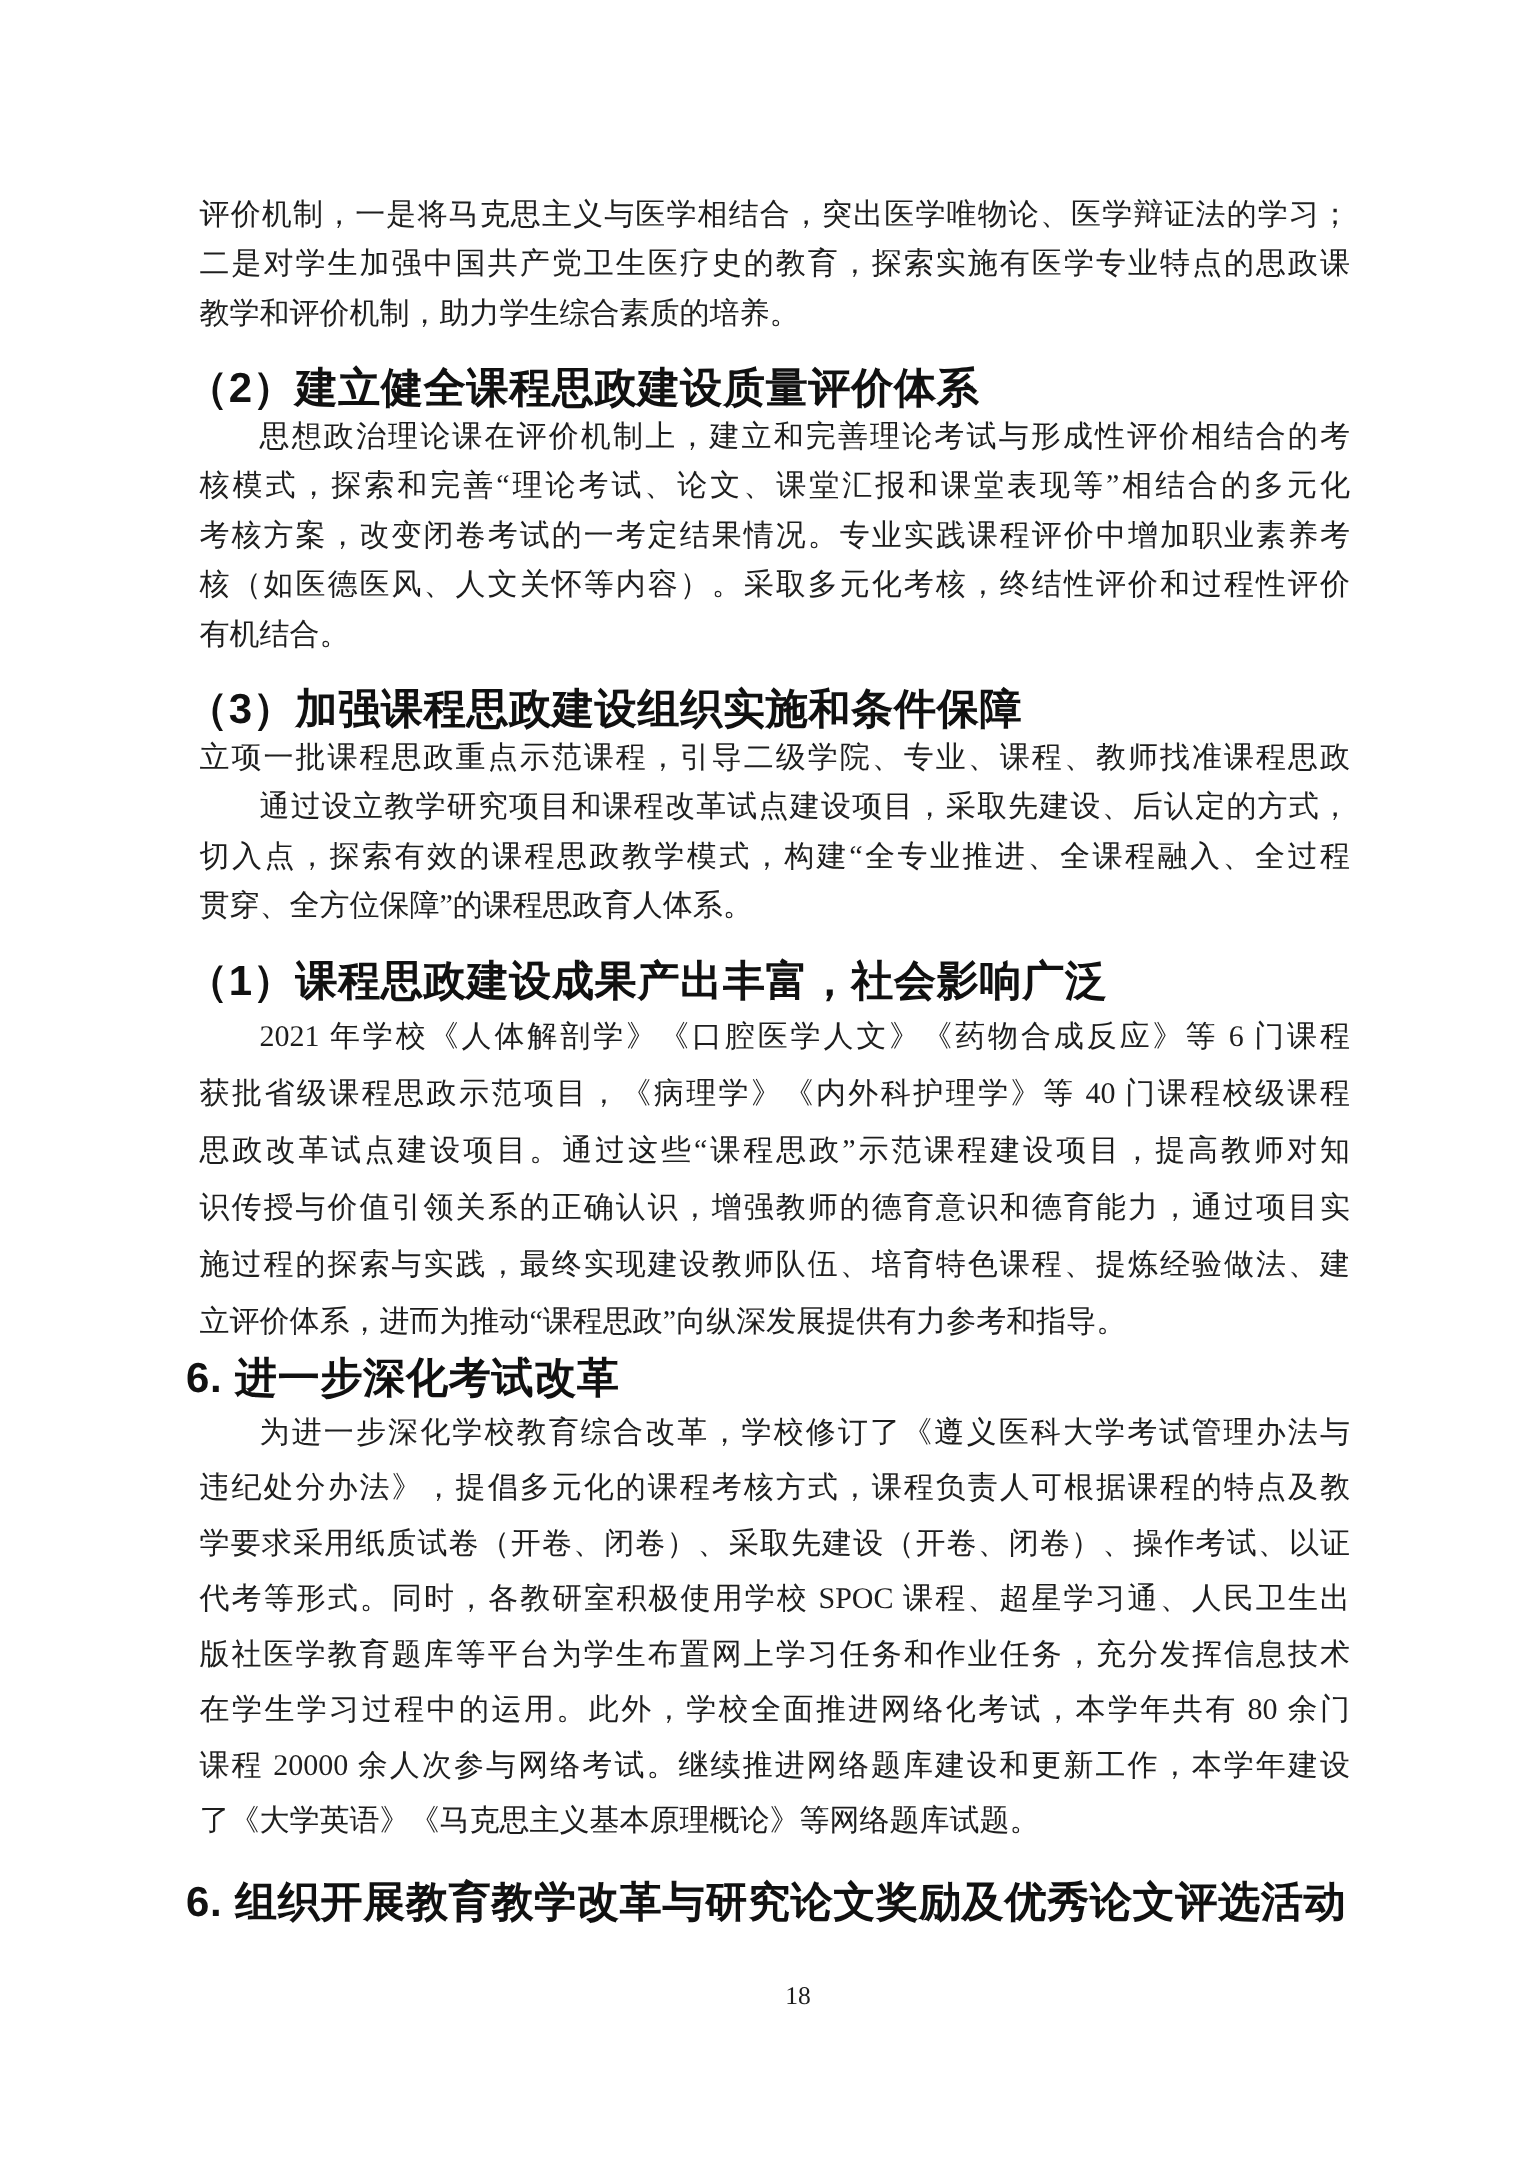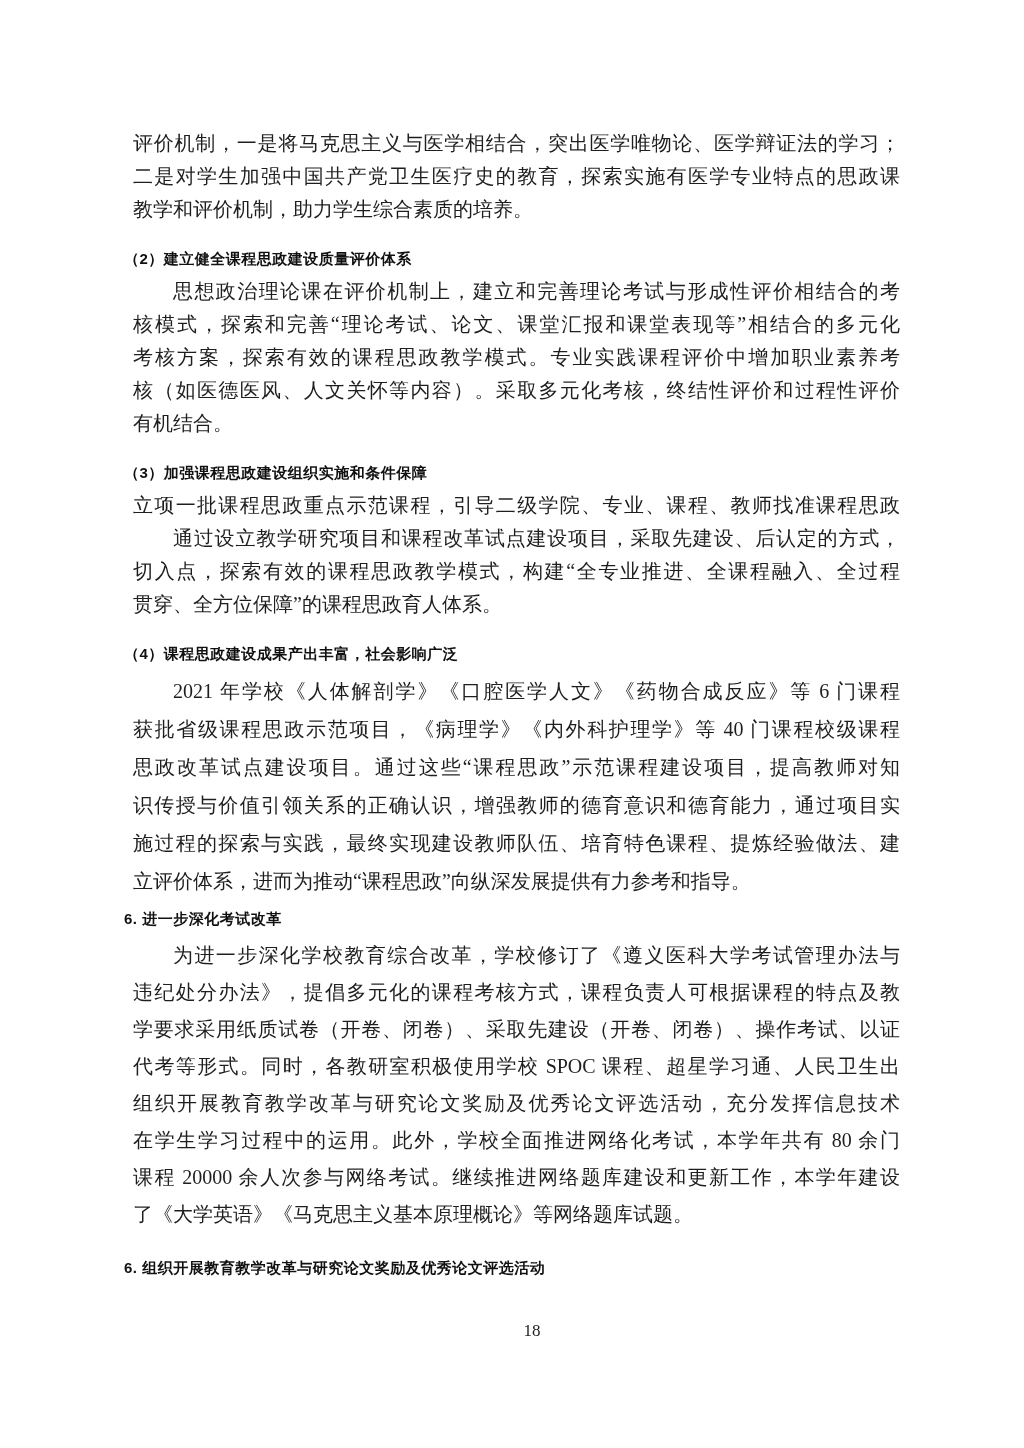--- a/index.html
+++ b/index.html
@@ -38,21 +38,21 @@
   }
   .para .line.last {
     text-align: center;
     text-align-last: left;
   }
   .para.lh38 .line { line-height: 38px; }
   .para.lh37 .line { line-height: 37px; }
   .heading {
     font-family: "Liberation Sans", "DejaVu Sans", sans-serif;
     font-weight: 700;
-    font-size: 15px;
+    font-size: 28px;
     line-height: 33px;
     color: #111111;
     margin-left: -9px;
     letter-spacing: 0.5px;
   }
   .mt16 { margin-top: 16px; }
   .mt2  { margin-top: 2px; }
   .mt3  { margin-top: 18px; }
   .page-number {
     position: absolute;
@@ -77,53 +77,53 @@
       <div class="line">评价机制，一是将马克思主义与医学相结合，突出医学唯物论、医学辩证法的学习；</div>
       <div class="line">二是对学生加强中国共产党卫生医疗史的教育，探索实施有医学专业特点的思政课</div>
       <div class="line last">教学和评价机制，助力学生综合素质的培养。</div>
     </div>
 
     <div class="heading mt16">（2）建立健全课程思政建设质量评价体系</div>
 
     <div class="para">
       <div class="line indent">思想政治理论课在评价机制上，建立和完善理论考试与形成性评价相结合的考</div>
       <div class="line">核模式，探索和完善“理论考试、论文、课堂汇报和课堂表现等”相结合的多元化</div>
-      <div class="line">考核方案，探索有效的课程思政教学模式。专业实践课程评价中增加职业素养考</div>
+      <div class="line">考核方案，改变闭卷考试的一考定结果情况。专业实践课程评价中增加职业素养考</div>
       <div class="line">核（如医德医风、人文关怀等内容）。采取多元化考核，终结性评价和过程性评价</div>
       <div class="line last">有机结合。</div>
     </div>
 
     <div class="heading mt16">（3）加强课程思政建设组织实施和条件保障</div>
 
     <div class="para">
       <div class="line">立项一批课程思政重点示范课程，引导二级学院、专业、课程、教师找准课程思政</div>
       <div class="line indent">通过设立教学研究项目和课程改革试点建设项目，采取先建设、后认定的方式，</div>
       <div class="line">切入点，探索有效的课程思政教学模式，构建“全专业推进、全课程融入、全过程</div>
       <div class="line last">贯穿、全方位保障”的课程思政育人体系。</div>
     </div>
 
-    <div class="heading mt16">（4）课程思政建设成果产出丰富，社会影响广泛</div>
+    <div class="heading mt16">（1）课程思政建设成果产出丰富，社会影响广泛</div>
 
     <div class="para lh38 mt2">
       <div class="line indent">2021 年学校《人体解剖学》《口腔医学人文》《药物合成反应》等 6 门课程</div>
       <div class="line">获批省级课程思政示范项目，《病理学》《内外科护理学》等 40 门课程校级课程</div>
       <div class="line">思政改革试点建设项目。通过这些“课程思政”示范课程建设项目，提高教师对知</div>
       <div class="line">识传授与价值引领关系的正确认识，增强教师的德育意识和德育能力，通过项目实</div>
       <div class="line">施过程的探索与实践，最终实现建设教师队伍、培育特色课程、提炼经验做法、建</div>
       <div class="line last">立评价体系，进而为推动“课程思政”向纵深发展提供有力参考和指导。</div>
     </div>
 
     <div class="heading mt2">6. 进一步深化考试改革</div>
 
     <div class="para lh37 mt2">
       <div class="line indent">为进一步深化学校教育综合改革，学校修订了《遵义医科大学考试管理办法与</div>
       <div class="line">违纪处分办法》，提倡多元化的课程考核方式，课程负责人可根据课程的特点及教</div>
       <div class="line">学要求采用纸质试卷（开卷、闭卷）、采取先建设（开卷、闭卷）、操作考试、以证</div>
       <div class="line">代考等形式。同时，各教研室积极使用学校 SPOC 课程、超星学习通、人民卫生出</div>
-      <div class="line">组织开展教育教学改革与研究论文奖励及优秀论文评选活动，充分发挥信息技术</div>
+      <div class="line">版社医学教育题库等平台为学生布置网上学习任务和作业任务，充分发挥信息技术</div>
       <div class="line">在学生学习过程中的运用。此外，学校全面推进网络化考试，本学年共有 80 余门</div>
       <div class="line">课程 20000 余人次参与网络考试。继续推进网络题库建设和更新工作，本学年建设</div>
       <div class="line last">了《大学英语》《马克思主义基本原理概论》等网络题库试题。</div>
     </div>
 
     <div class="heading mt3">6. 组织开展教育教学改革与研究论文奖励及优秀论文评选活动</div>
 
   </div>
 
   <div class="page-number">18</div>

